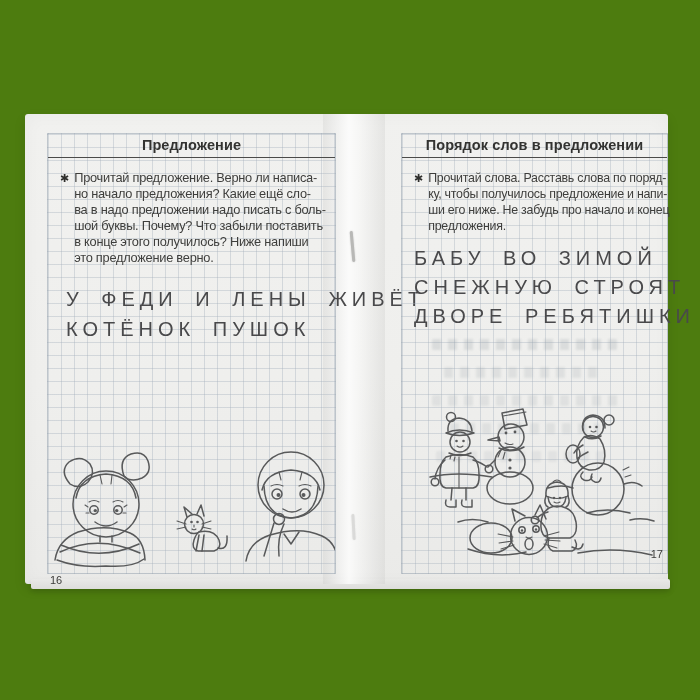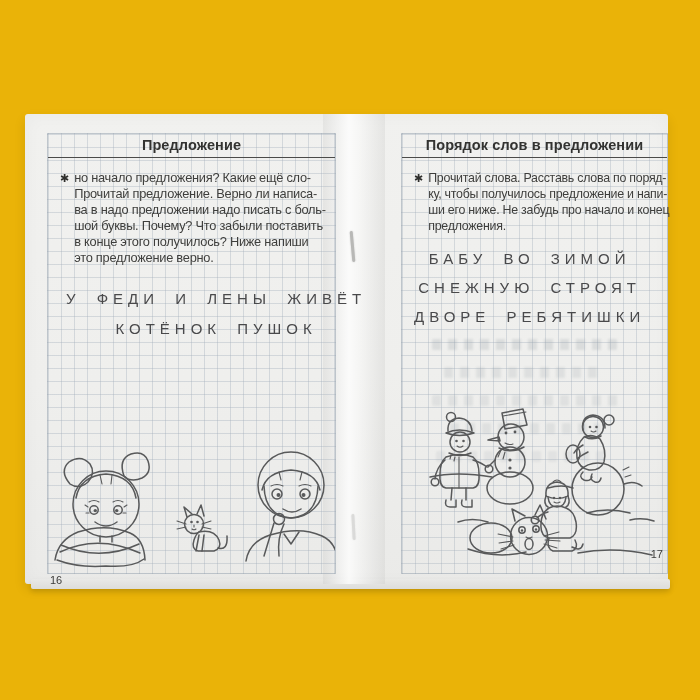--- a/index.html
+++ b/index.html
@@ -1,16 +1,16 @@
 <!DOCTYPE html>
 <html><head>
 <meta charset="utf-8">
 <style>
   html,body{margin:0;padding:0;background:#fcfcfb;}
-  .photo{position:relative;width:700px;height:700px;background:#eab308;overflow:hidden;
+  .photo{position:relative;width:700px;height:700px;background:#4d7c0f;overflow:hidden;
          font-family:"Liberation Sans", sans-serif;}
   .book{position:absolute;left:25px;top:114px;width:643px;height:470px;
         background:linear-gradient(178deg,#f1f1ef 0%,#efefed 55%,#eaeae8 100%);
         border-radius:3px;
         box-shadow:0 5px 12px rgba(0,0,0,0.10), inset 0 0 18px rgba(0,0,0,0.035);}
   .under-pages{position:absolute;left:6px;right:-2px;bottom:-5px;height:10px;
         background:linear-gradient(#e9e9e7,#dddddb);border-radius:2px;
         box-shadow:0 3px 5px rgba(0,0,0,0.12);z-index:0;}
   .spine{position:absolute;left:298px;top:0;width:62px;height:100%;z-index:1;
         background:linear-gradient(to right, rgba(185,185,183,0.22), rgba(255,255,255,0.75) 42%,
@@ -34,22 +34,22 @@
         text-align:center;font-weight:bold;font-size:14.5px;color:#333331;
         border-bottom:1.5px solid #4b4b49;letter-spacing:0.1px;}
   .task{position:absolute;display:flex;gap:5px;color:#3e3e3c;}
   .grid.left .task{left:12px;top:36px;right:2px;}
   .grid.right .task{left:12px;top:36px;right:2px;}
   .task .star{font-size:11px;line-height:16px;color:#2f2f2d;flex:0 0 auto;}
   .task .lines{flex:1;}
   .task .lines div{font-size:12.8px;line-height:16px;letter-spacing:-0.25px;white-space:nowrap;}
   .grid.right .task .lines div{font-size:12.4px;}
 
-  .caps{position:absolute;color:#49494b;font-size:15px;letter-spacing:5px;word-spacing:7px;
-        white-space:nowrap;text-align:center;}
+  .caps{position:absolute;color:#49494b;font-size:20px;letter-spacing:5px;word-spacing:7px;
+        white-space:nowrap;}
   .caps div{line-height:30px;}
   .grid.left .caps{left:18px;top:150px;}
   .grid.right .caps{left:12px;top:110px;}
   .grid.right .caps div{line-height:29px;}
 
   .pagenum{position:absolute;font-size:11px;color:#3c3c3a;z-index:3;}
   .pagenum.n16{left:2px;top:440px;}
   .pagenum.n17{right:4px;top:414px;}
 
   .illus{position:absolute;left:0;z-index:3;}
@@ -73,22 +73,22 @@
     <div class="spine"></div>
     <div class="staple s1"></div>
     <div class="staple s2"></div>
 
     <div class="grid left">
       <div class="title-row">Предложение</div>
 
       <div class="task">
         <span class="star">✱</span>
         <div class="lines">
+          <div>Прочитай предложение. Верно ли написа-</div>
           <div>но начало предложения? Какие ещё сло-</div>
-          <div>Прочитай предложение. Верно ли написа-</div>
           <div>ва в надо предложении надо писать с боль-</div>
           <div>шой буквы. Почему? Что забыли поставить</div>
           <div>в конце этого получилось? Ниже напиши</div>
           <div>это предложение верно.</div>
         </div>
       </div>
 
       <div class="caps">
         <div>У ФЕДИ И ЛЕНЫ ЖИВЁТ</div>
         <div>КОТЁНОК ПУШОК</div>

